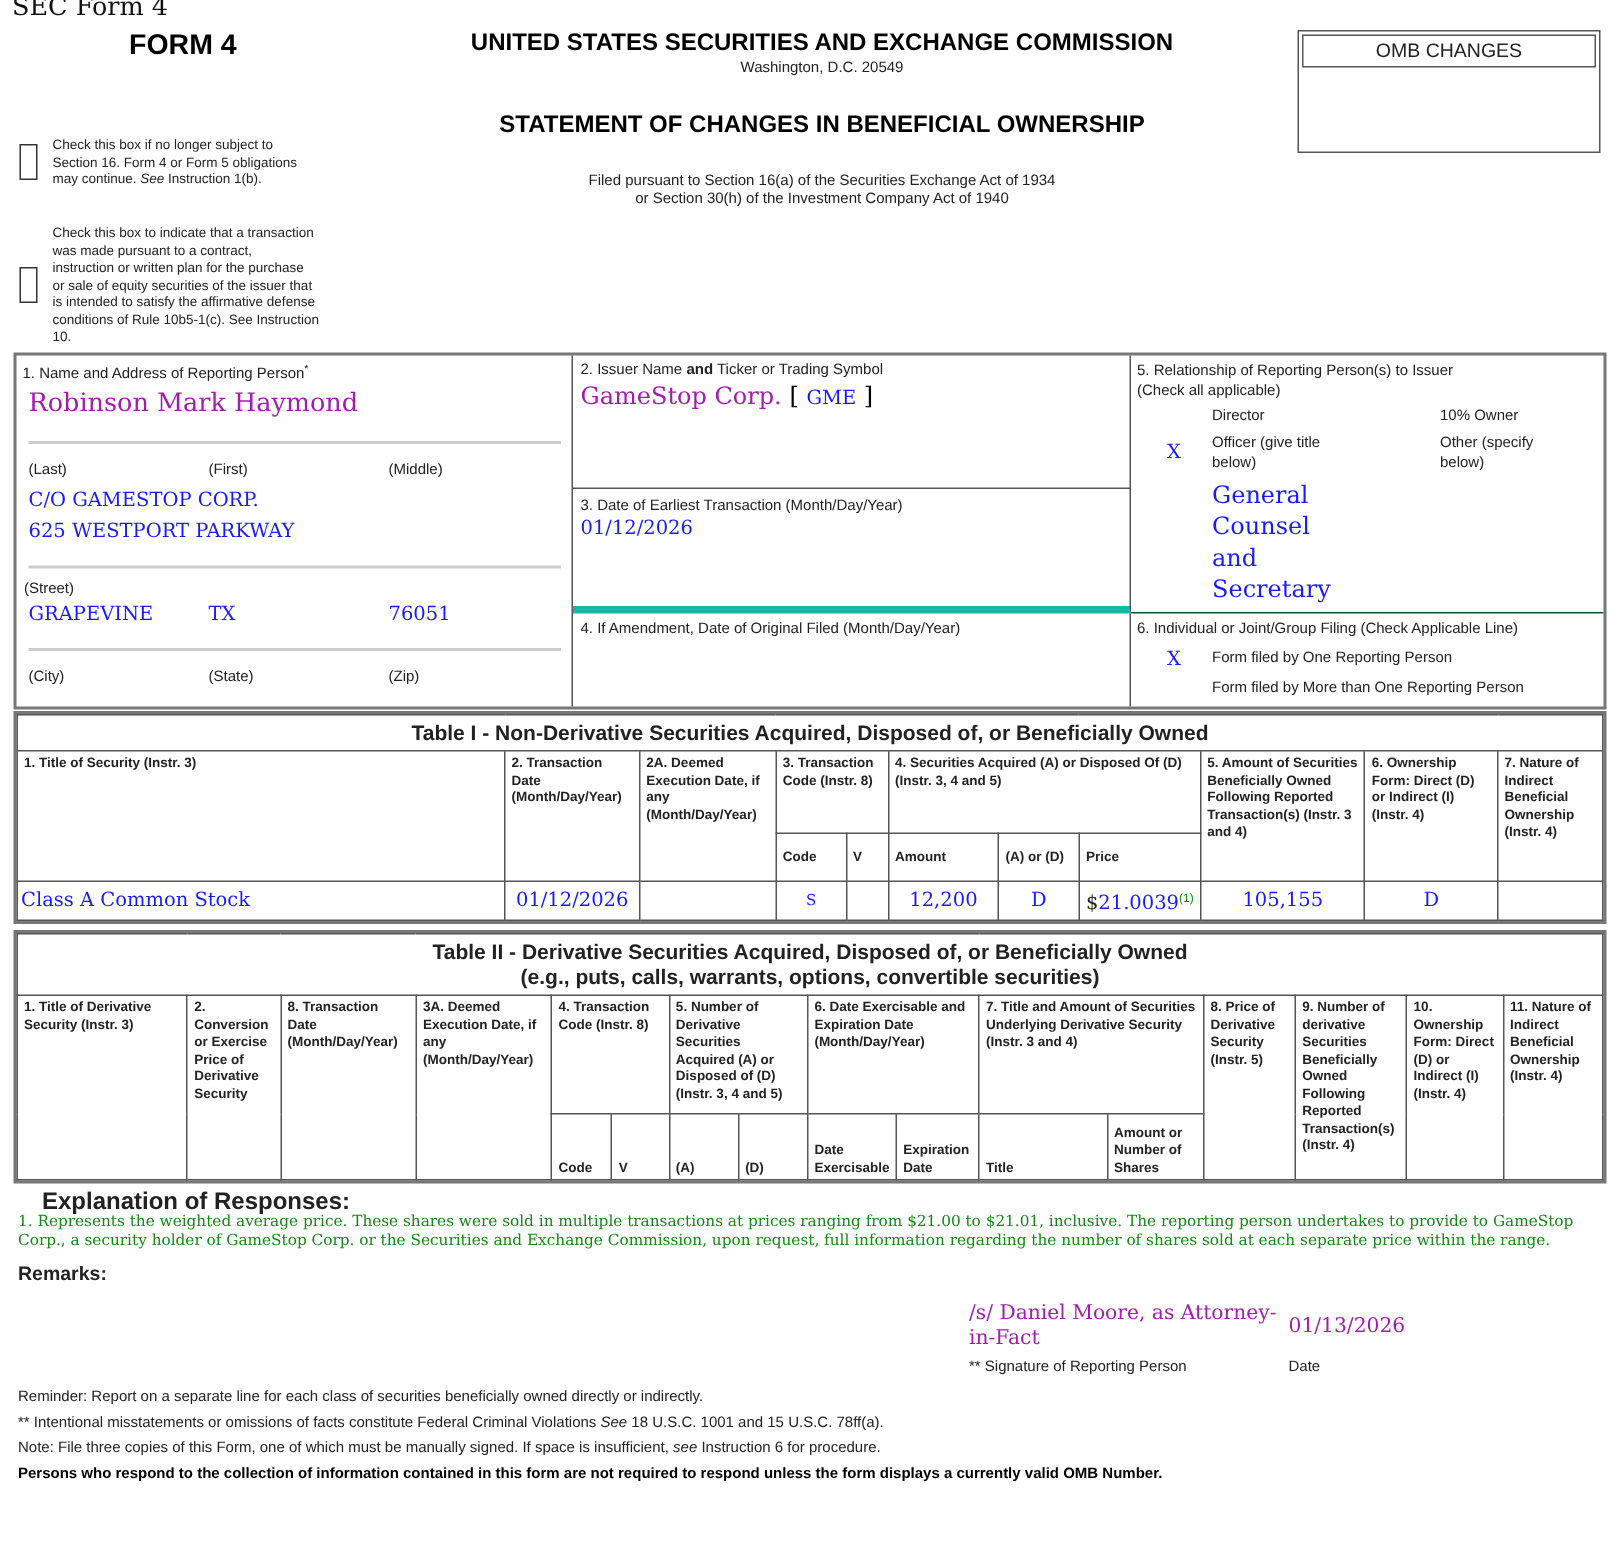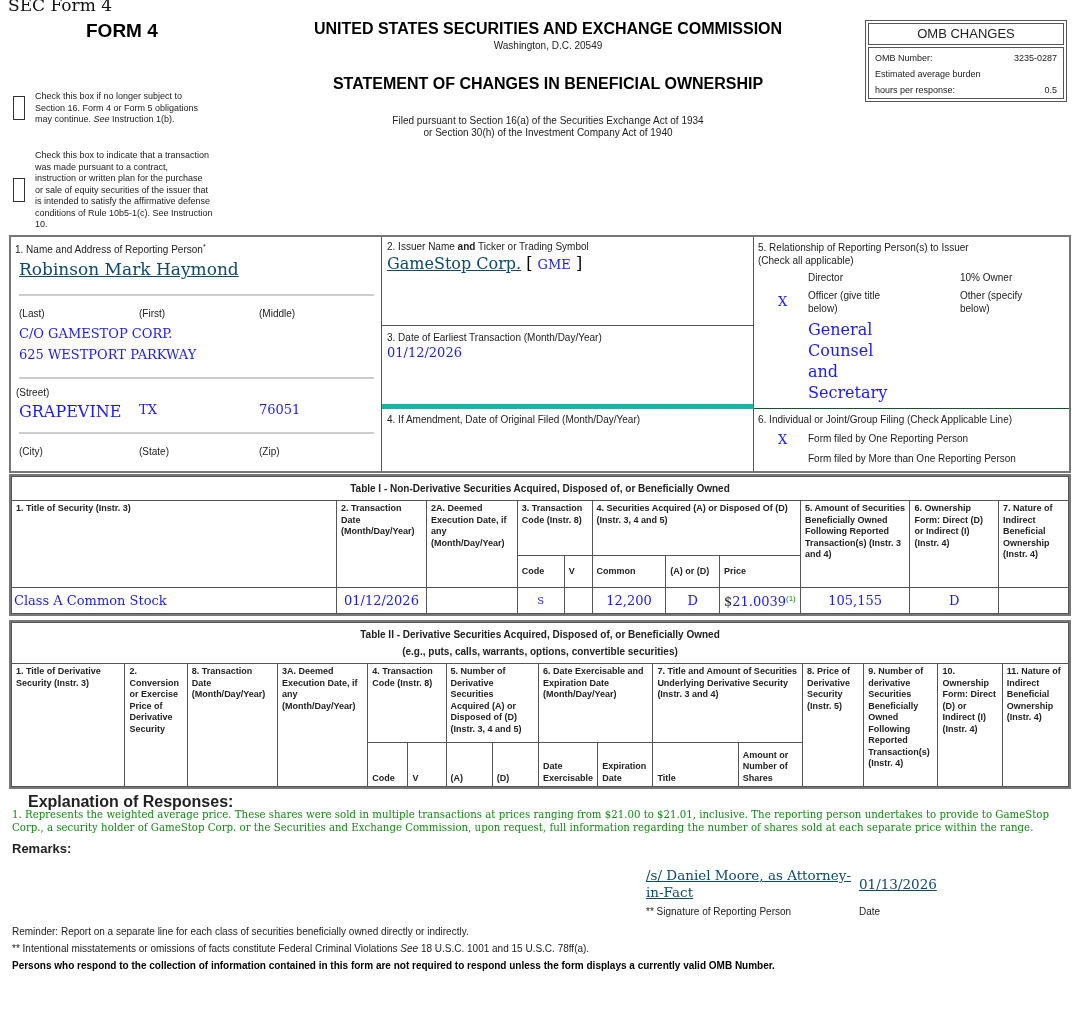--- a/index.html
+++ b/index.html
@@ -1,21 +1,21 @@
 <!DOCTYPE html>
 <html><head>
 <meta charset="utf-8">
 <style>
   * { box-sizing: border-box; }
   html, body { margin: 0; padding: 0; background: #fff; }
   body { width: 1080px; height: 1029px; position: relative; overflow: hidden; font-family: "Liberation Sans", sans-serif; color: #000; }
   .serif { font-family: "DejaVu Serif", "Liberation Serif", serif; }
   .sans { font-family: "Liberation Sans", sans-serif; }
   .blue { color: #1a1aff; }
-  a.link { color: #0c4a6e; text-decoration: underline; }
+  a.link { color: #a21caf; }
   .green { color: #128a12; }
   .abs { position: absolute; }
 
   #page-title { left: 8px; top: -5px; font-size: 17px; font-family: "DejaVu Serif", serif; color: #111; }
   #form4 { left: 86px; top: 20px; font-size: 19px; font-weight: bold; width: 72px; }
   #sec-title { left: 300px; top: 20px; width: 496px; text-align: center; font-size: 16px; font-weight: bold; letter-spacing: 0px; }
   #sec-addr { left: 300px; top: 40px; width: 496px; text-align: center; font-size: 10px; color: #222; }
   #stmt-title { left: 300px; top: 75px; width: 496px; text-align: center; font-size: 16px; font-weight: bold; }
   #filed1 { left: 300px; top: 115px; width: 496px; text-align: center; font-size: 10px; color: #222; }
   #filed2 { left: 300px; top: 127px; width: 496px; text-align: center; font-size: 10px; color: #222; }
@@ -26,21 +26,21 @@
   #omb { left: 865px; top: 20px; width: 202px; height: 82px; border: 1px solid #555; padding: 2px; }
   #omb .hdr { border: 1px solid #555; height: 22px; text-align: center; font-size: 13px; line-height: 20px; color: #222; }
   #omb .body { border: 1px solid #555; margin-top: 2px; height: 52px; padding: 2px 6px; font-size: 9px; line-height: 16px; color: #222; }
   #omb .row { display: flex; justify-content: space-between; }
 
   .box { border: 2px solid #777; background: #fff; }
   .lbl { font-size: 10px; color: #222; }
 
   table.t { border-collapse: collapse; width: 100%; }
   table.t td { border: 1px solid #555; vertical-align: top; padding: 2px 4px; font-size: 9px; font-weight: bold; color: #222; line-height: 11.5px; }
-  table.t td.title { text-align: center; font-size: 10px; font-weight: bold; padding: 3px 0; line-height: 17px; }
+  table.t td.title { text-align: center; font-size: 14px; font-weight: bold; padding: 3px 0; line-height: 17px; }
   table.t td.val { font-weight: normal; font-family: "DejaVu Serif", serif; font-size: 13px; color: #1a1aff; text-align: center; vertical-align: middle; padding: 3px 2px; }
   table.t td.bottomlbl { vertical-align: bottom; }
 </style>
 </head>
 <body>
 
 <div id="page-title" class="abs">SEC Form 4</div>
 <div id="form4" class="abs">FORM 4</div>
 <div id="sec-title" class="abs">UNITED STATES SECURITIES AND EXCHANGE COMMISSION</div>
 <div id="sec-addr" class="abs">Washington, D.C. 20549</div>
@@ -61,49 +61,36 @@
   <div>was made pursuant to a contract,</div>
   <div>instruction or written plan for the purchase</div>
   <div>or sale of equity securities of the issuer that</div>
   <div>is intended to satisfy the affirmative defense</div>
   <div>conditions of Rule 10b5-1(c). See Instruction</div>
   <div>10.</div>
 </div>
 
 <div id="omb" class="abs">
   <div class="hdr">OMB CHANGES</div>
-  <div class="body">
-    <div class="row">
-        <span>OMB Number:</span>
-        <span>3235-0287</span>
-      </div>
-    <div class="row">
-        <span>Estimated average burden</span>
-      </div>
-    <div class="row">
-        <span>hours per response:</span>
-        <span>0.5</span>
-      </div>
-  </div>
 </div>
 
 <div class="abs box" style="left:9px; top:235px; width:1062px; height:238px;">
 
   <div class="abs" style="left:0; top:0; width:371px; height:234px; border-right:1px solid #555;">
     <div class="abs lbl" style="left:4px; top:6px;"><span>1. Name and Address of Reporting Person</span><sup style="font-size:7px;">*</sup></div>
     <a class="abs link serif" style="left:8px; top:22px; font-size:17px;">Robinson Mark Haymond</a>
     <div class="abs" style="left:8px; top:57px; width:355px; border-top:2px solid #ccc;"></div>
     <div class="abs lbl" style="left:8px; top:71px;">(Last)</div>
     <div class="abs lbl" style="left:128px; top:71px;">(First)</div>
     <div class="abs lbl" style="left:248px; top:71px;">(Middle)</div>
     <div class="abs serif blue" style="left:8px; top:89px; font-size:13px;">C/O GAMESTOP CORP.</div>
     <div class="abs serif blue" style="left:8px; top:110px; font-size:13px;">625 WESTPORT PARKWAY</div>
     <div class="abs" style="left:8px; top:140px; width:355px; border-top:2px solid #ccc;"></div>
     <div class="abs lbl" style="left:5px; top:150px;">(Street)</div>
-    <div class="abs serif blue" style="left:8px; top:165px; font-size:16px;">GRAPEVINE</div>
+    <div class="abs serif blue" style="left:8px; top:165px; font-size:13px;">GRAPEVINE</div>
     <div class="abs serif blue" style="left:128px; top:165px; font-size:13px;">TX</div>
     <div class="abs serif blue" style="left:248px; top:165px; font-size:13px;">76051</div>
     <div class="abs" style="left:8px; top:195px; width:355px; border-top:2px solid #ccc;"></div>
     <div class="abs lbl" style="left:8px; top:209px;">(City)</div>
     <div class="abs lbl" style="left:128px; top:209px;">(State)</div>
     <div class="abs lbl" style="left:248px; top:209px;">(Zip)</div>
   </div>
 
   <div class="abs" style="left:371px; top:0; width:372px; height:89px; border-right:1px solid #555; border-bottom:1px solid #555;">
     <div class="abs lbl" style="left:5px; top:4px;"><span>2. Issuer Name </span><b>and</b><span> Ticker or Trading Symbol</span></div>
@@ -175,21 +162,21 @@
       <td rowspan="2">2A. Deemed Execution Date, if any (Month/Day/Year)</td>
       <td colspan="2">3. Transaction Code (Instr. 8)</td>
       <td colspan="3">4. Securities Acquired (A) or Disposed Of (D) (Instr. 3, 4 and 5)</td>
       <td rowspan="2">5. Amount of Securities Beneficially Owned Following Reported Transaction(s) (Instr. 3 and 4)</td>
       <td rowspan="2">6. Ownership Form: Direct (D) or Indirect (I) (Instr. 4)</td>
       <td rowspan="2">7. Nature of Indirect Beneficial Ownership (Instr. 4)</td>
     </tr>
     <tr style="height:32px;">
       <td style="vertical-align:middle;">Code</td>
       <td style="vertical-align:middle;">V</td>
-      <td style="vertical-align:middle;">Common</td>
+      <td style="vertical-align:middle;">Amount</td>
       <td style="vertical-align:middle;">(A) or (D)</td>
       <td style="vertical-align:middle;">Price</td>
     </tr>
     <tr style="height:26px;">
       <td class="val" style="text-align:left;">Class A Common Stock</td>
       <td class="val">01/12/2026</td>
       <td class="val"></td>
       <td class="val" style="font-size:10px;">S</td>
       <td class="val"></td>
       <td class="val">12,200</td>
@@ -265,14 +252,15 @@
 <div class="abs serif" style="left:646px; top:867px; width:210px; font-size:13.5px; line-height:17px;">
   <a class="link">/s/ Daniel Moore</a><a class="link">, as Attorney-in-Fact</a>
 </div>
 <a class="abs link serif" style="left:859px; top:876px; font-size:13.5px;">01/13/2026</a>
 <div class="abs lbl" style="left:646px; top:906px;">** Signature of Reporting Person</div>
 <div class="abs lbl" style="left:859px; top:906px;">Date</div>
 
 <div class="abs" style="left:12px; top:923px; font-size:10px; color:#222; line-height:17px;">
   <div>Reminder: Report on a separate line for each class of securities beneficially owned directly or indirectly.</div>
   <div><span>** Intentional misstatements or omissions of facts constitute Federal Criminal Violations </span><i>See</i><span> 18 U.S.C. 1001 and 15 U.S.C. 78ff(a).</span></div>
+  <div><span>Note: File three copies of this Form, one of which must be manually signed. If space is insufficient, </span><i>see</i><span> Instruction 6 for procedure.</span></div>
   <div style="font-weight:bold; color:#000;">Persons who respond to the collection of information contained in this form are not required to respond unless the form displays a currently valid OMB Number.</div>
 </div>
 
 </body></html>

